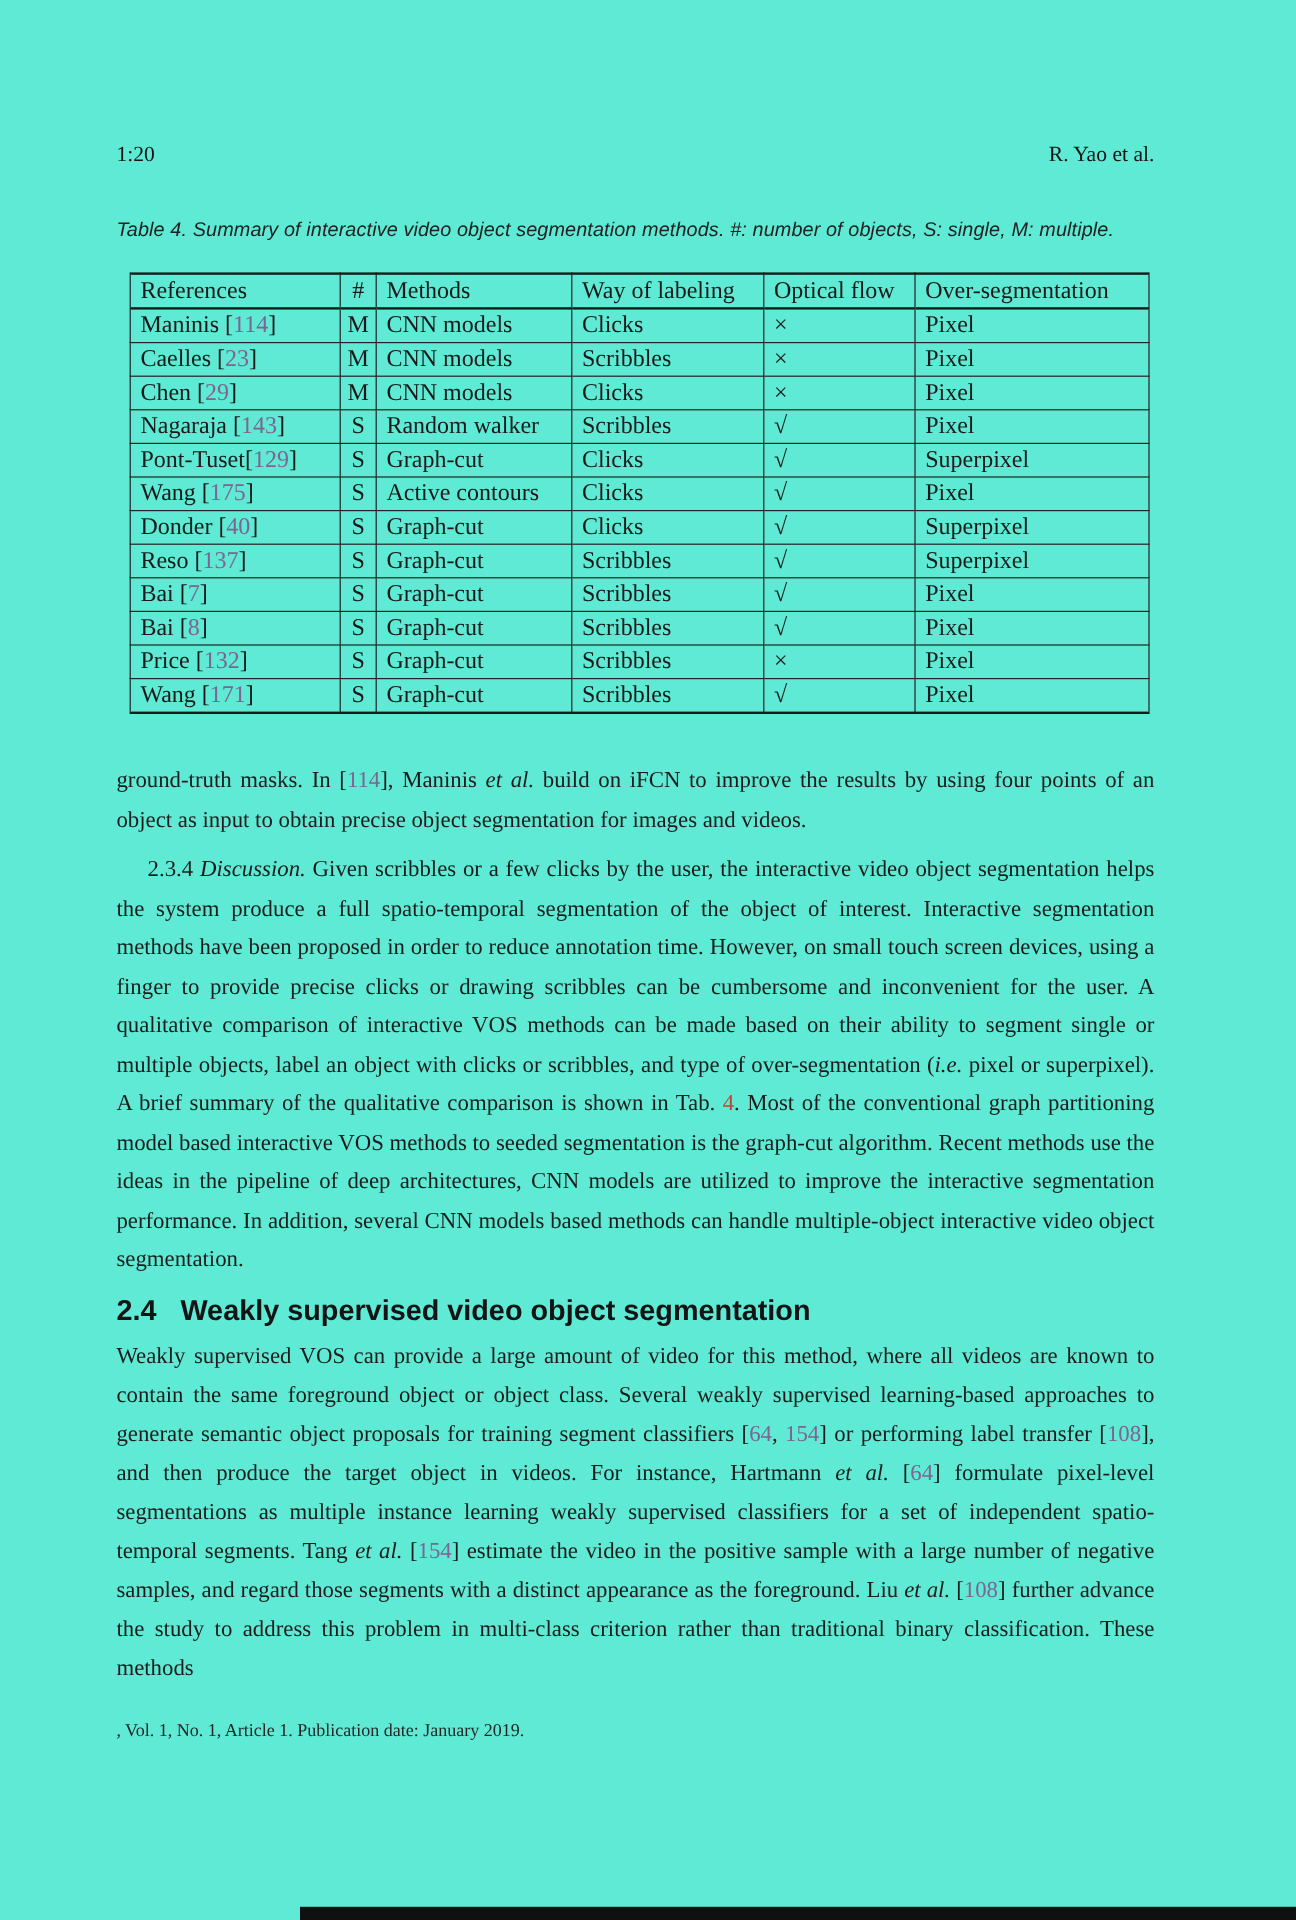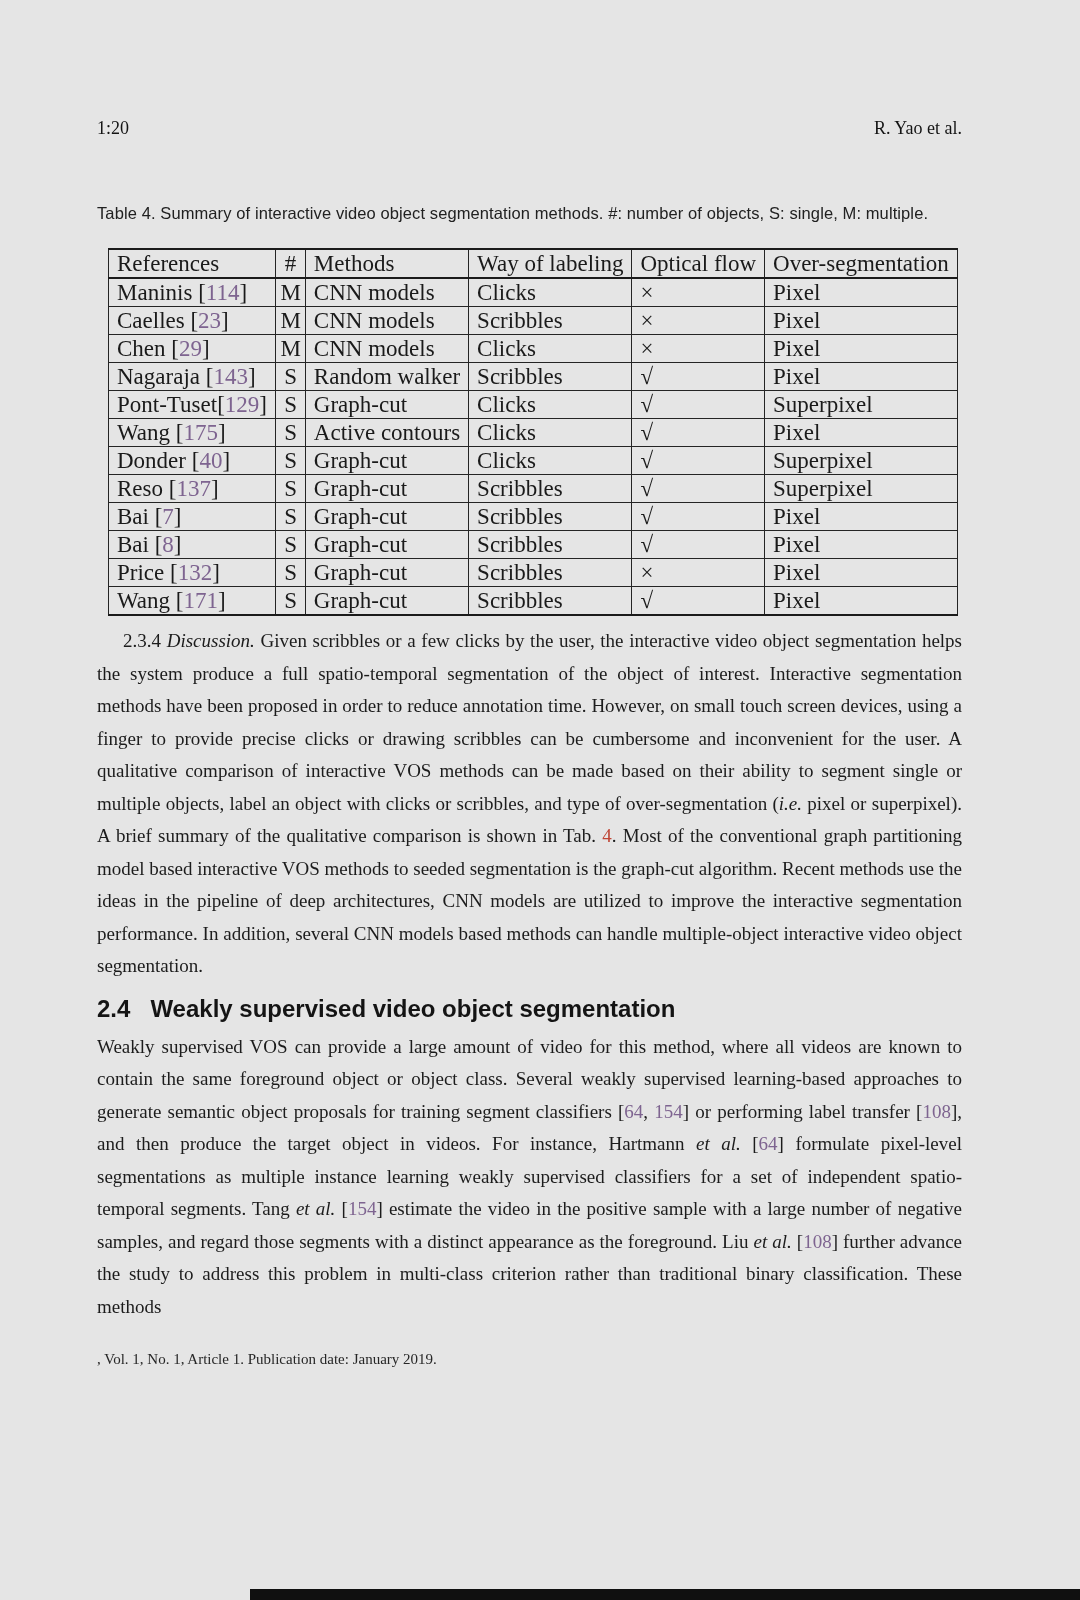--- a/index.html
+++ b/index.html
@@ -1,47 +1,48 @@
 <!DOCTYPE html>
 <html><head>
 <meta charset="utf-8">
 <style>
   html,body{margin:0;padding:0;background:#ffffff;}
   .page{
     position:relative;
     width:1080px;height:1600px;
-    background:#e5e5e5;
+    background:#5eead4;
     overflow:hidden;
     font-family:"Liberation Serif","DejaVu Serif",serif;
     color:#1a1a1a;
   }
   .content{
     position:absolute;
     left:97px;top:0;
     width:865px;
   }
   
   .runhead{
     margin-top:118px;
     display:flex;justify-content:space-between;align-items:baseline;
     font-size:18px;color:#141414;
   }
   
   .caption{
-    margin-top:61px;
+    margin-top:40px;
     font-family:"Liberation Sans","DejaVu Sans",sans-serif;
     font-size:16.5px;line-height:26px;color:#212121;
     letter-spacing:.1px;
+    font-style:italic;
   }
   
   table.methods{
     margin-top:22px;margin-left:11px;
     border-collapse:collapse;
     width:850px;
-    font-size:23px;color:#1a1a1a;
+    font-size:20px;color:#1a1a1a;
     border-top:2.5px solid #1b1b1b;
     border-bottom:2.5px solid #1b1b1b;
   }
   table.methods th,table.methods td{
     border:1.3px solid #242424;
     font-weight:normal;text-align:left;
     height:27px;padding:0 8px;
     white-space:nowrap;
   }
   table.methods thead th{border-bottom:2.5px solid #1b1b1b;}
@@ -199,20 +200,21 @@
             <td><span>Wang [</span><span class="s-cite">171</span><span>]</span></td>
             <td>S</td>
             <td>Graph-cut</td>
             <td>Scribbles</td>
             <td>√</td>
             <td>Pixel</td>
           </tr>
         </tbody>
     </table>
 
+    <p class="para p1"><span>ground-truth masks. In [</span><span class="s-cite">114</span><span>], Maninis </span><span class="s-i">et al.</span><span> build on iFCN to improve the results by using four points of an object as input to obtain precise object segmentation for images and videos.</span></p>
 
     <p class="para p2"><span>2.3.4   </span><span class="s-i">Discussion.</span><span> Given scribbles or a few clicks by the user, the interactive video object segmentation helps the system produce a full spatio-temporal segmentation of the object of interest. Interactive segmentation methods have been proposed in order to reduce annotation time. However, on small touch screen devices, using a finger to provide precise clicks or drawing scribbles can be cumbersome and inconvenient for the user. A qualitative comparison of interactive VOS methods can be made based on their ability to segment single or multiple objects, label an object with clicks or scribbles, and type of over-segmentation (</span><span class="s-i">i.e.</span><span> pixel or superpixel). A brief summary of the qualitative comparison is shown in Tab. </span><span class="s-ref">4</span><span>. Most of the conventional graph partitioning model based interactive VOS methods to seeded segmentation is the graph-cut algorithm. Recent methods use the ideas in the pipeline of deep architectures, CNN models are utilized to improve the interactive segmentation performance. In addition, several CNN models based methods can handle multiple-object interactive video object segmentation.</span></p>
 
     <div class="sechead">
       <span class="num">2.4</span><span>Weakly supervised video object segmentation</span>
     </div>
 
     <p class="para p3"><span>Weakly supervised VOS can provide a large amount of video for this method, where all videos are known to contain the same foreground object or object class. Several weakly supervised learning-based approaches to generate semantic object proposals for training segment classifiers [</span><span class="s-cite">64</span><span>, </span><span class="s-cite">154</span><span>] or performing label transfer [</span><span class="s-cite">108</span><span>], and then produce the target object in videos. For instance, Hartmann </span><span class="s-i">et al.</span><span> [</span><span class="s-cite">64</span><span>] formulate pixel-level segmentations as multiple instance learning weakly supervised classifiers for a set of independent spatio-temporal segments. Tang </span><span class="s-i">et al.</span><span> [</span><span class="s-cite">154</span><span>] estimate the video in the positive sample with a large number of negative samples, and regard those segments with a distinct appearance as the foreground. Liu </span><span class="s-i">et al.</span><span> [</span><span class="s-cite">108</span><span>] further advance the study to address this problem in multi-class criterion rather than traditional binary classification. These methods</span></p>
 
     <div class="footline">, Vol. 1, No. 1, Article 1. Publication date: January 2019.</div>

